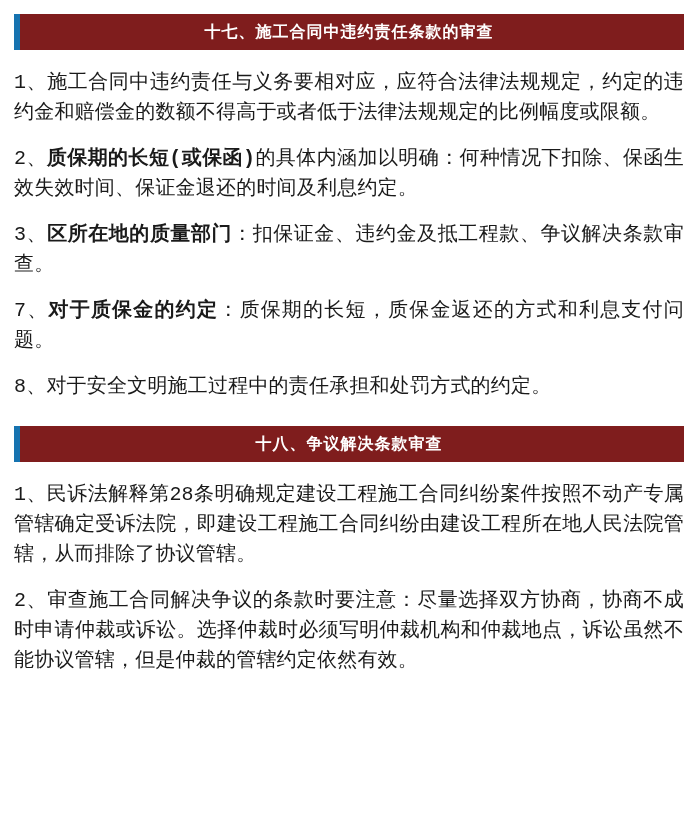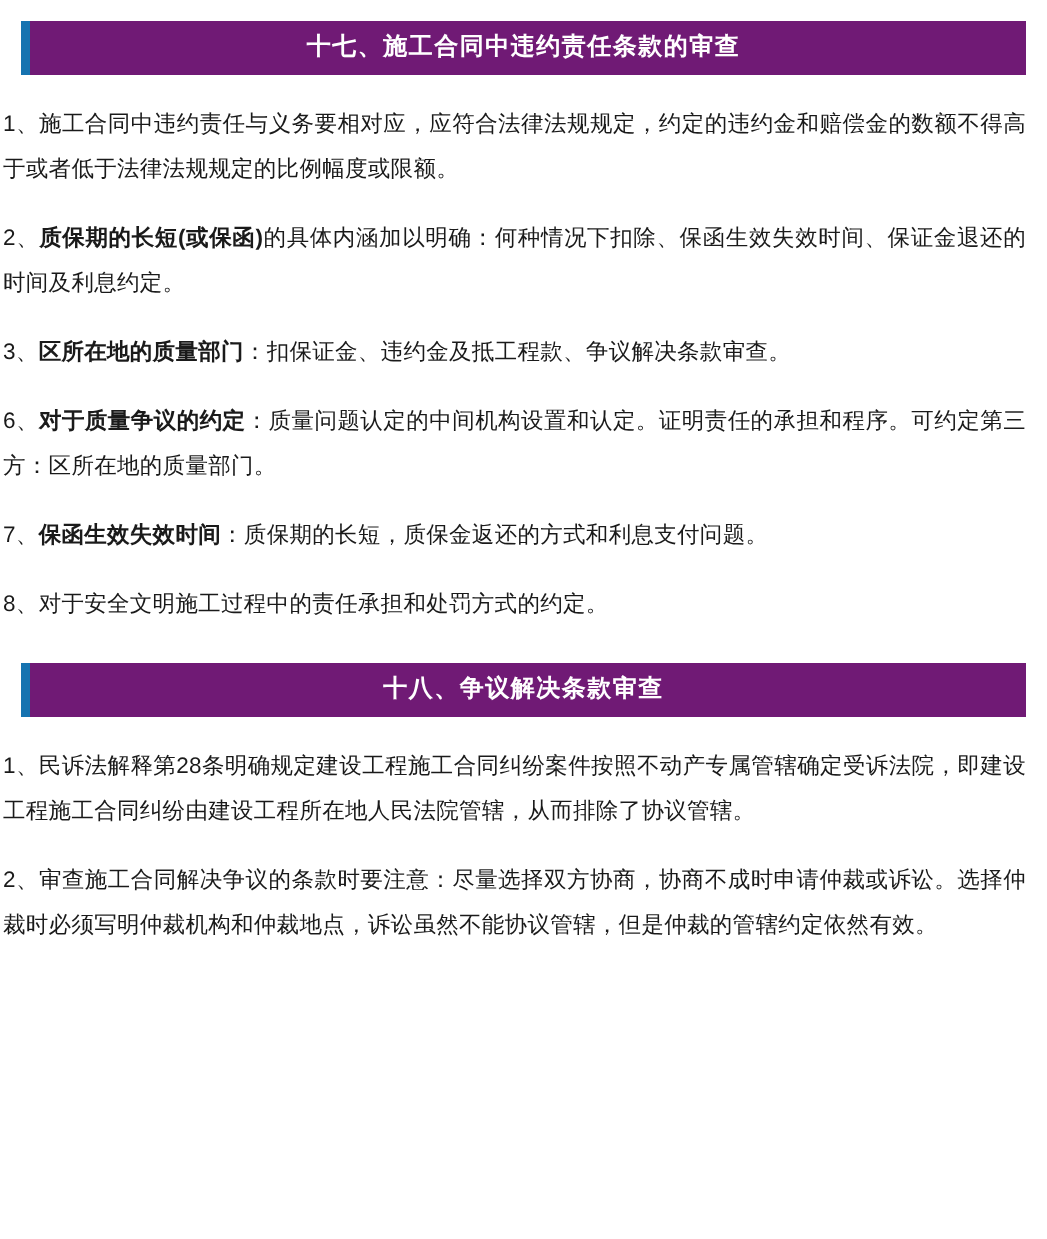--- a/index.html
+++ b/index.html
@@ -15,43 +15,44 @@
     overflow: hidden;
   }
   .page {
     width: 698px;
     height: 826px;
     position: relative;
     box-sizing: border-box;
     padding: 0;
   }
   .section-header {
-    background: #701a75;
+    background: #7f1d1d;
     color: #ffffff;
     font-size: 16px;
     font-weight: bold;
     text-align: center;
     letter-spacing: 1px;
     line-height: 36px;
     height: 36px;
     margin: 14px 14px 0 14px;
     border-left: 6px solid #1673b0;
     box-sizing: border-box;
   }
   .section-header-inner {
     display: block;
     padding-right: 6px;
   }
   .para {
-    font-size: 15px;
+    font-size: 20px;
     line-height: 30px;
     color: #1a1a1a;
-    margin: 16px 14px 0 2px;
+    margin: 16px 14px 0 14px;
     text-align: justify;
     letter-spacing: 0.2px;
+    font-family: Liberation Mono, monospace;
   }
   .para b {
     font-weight: bold;
   }
   .first-gap {
     margin-top: 18px;
   }
   .sec-two-header {
     margin-top: 24px;
   }
@@ -72,26 +73,23 @@
   <p class="para">
     <span>2、</span><b>质保期的长短(或保函)</b><span>的具体内涵加以明确：何种情况下扣除、保函生效失效时间、保证金退还的时间及利息约定。</span>
   </p>
 
   <p class="para">
     <span>3、</span><b>区所在地的质量部门</b><span>：扣保证金、违约金及抵工程款、争议解决条款审查。</span>
   </p>
 
 
 
-  <p class="para">
-    <span>6、</span><b>对于质量争议的约定</b><span>：质量问题认定的中间机构设置和认定。证明责任的承担和程序。可约定第三方：区所在地的质量部门。</span>
-  </p>
 
   <p class="para">
-    <span>7、</span><b>保函生效失效时间</b><span>：质保期的长短，质保金返还的方式和利息支付问题。</span>
+    <span>7、</span><b>对于质保金的约定</b><span>：质保期的长短，质保金返还的方式和利息支付问题。</span>
   </p>
 
   <p class="para">
     <span>8、</span><b></b><span>对于安全文明施工过程中的责任承担和处罚方式的约定。</span>
   </p>
 
   <div class="section-header sec-two-header">
     <span class="section-header-inner">十八、争议解决条款审查</span>
   </div>
 

